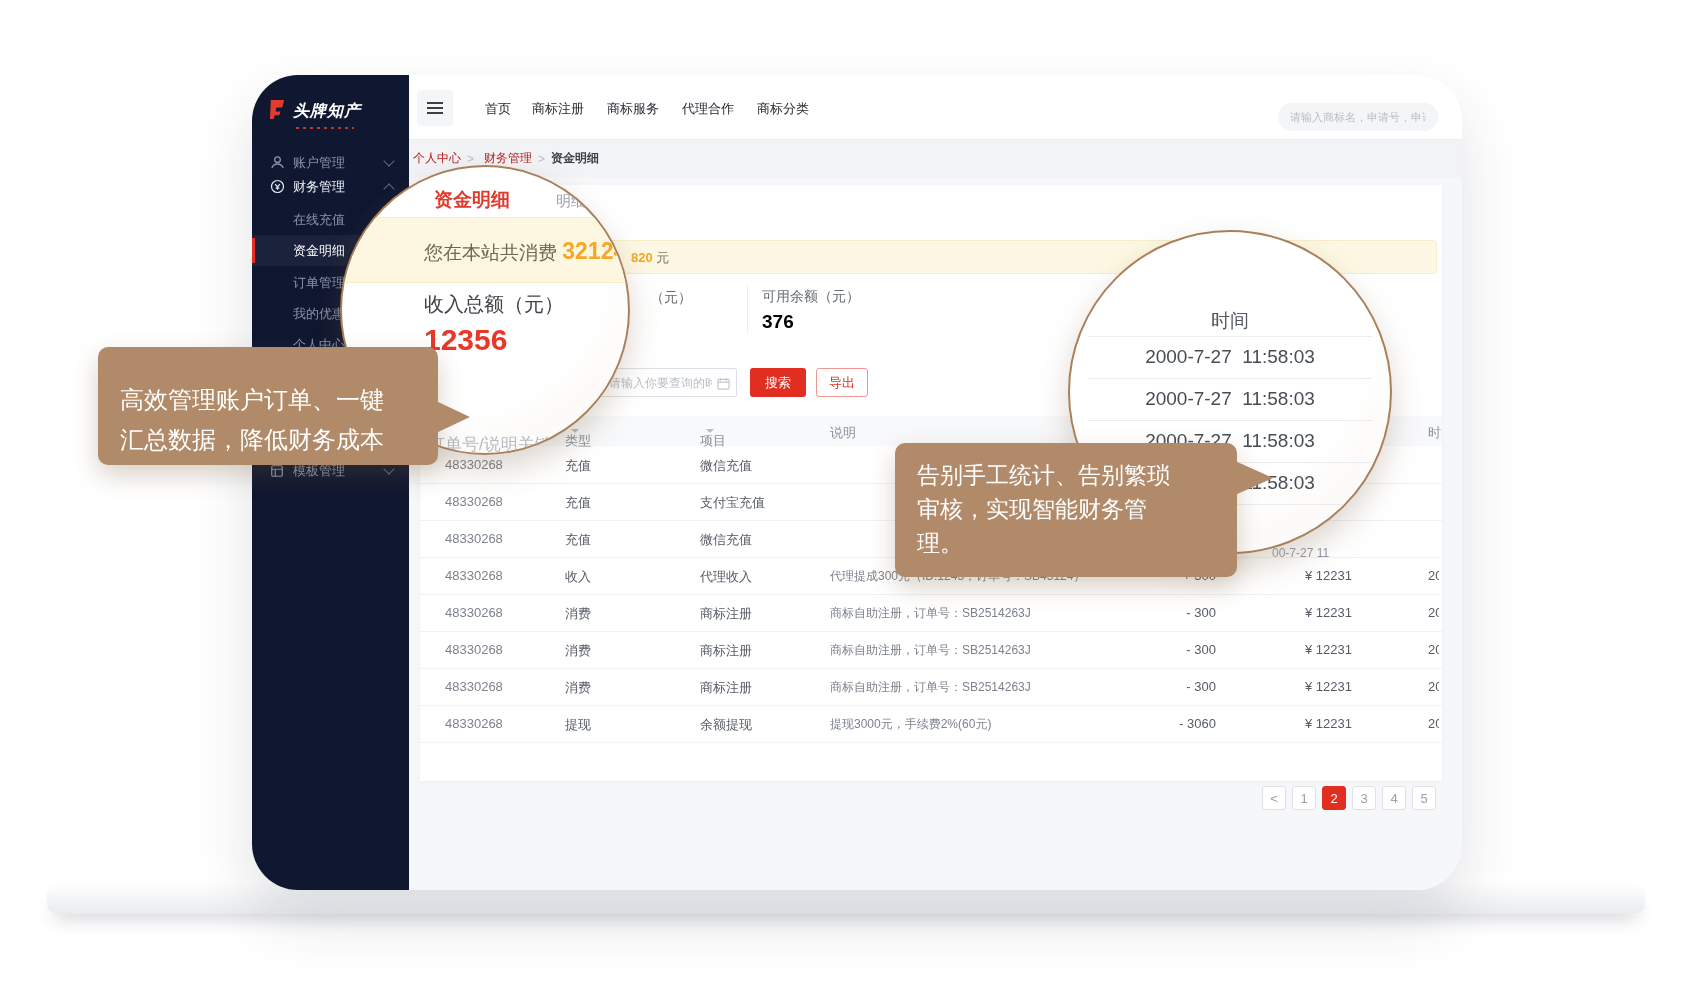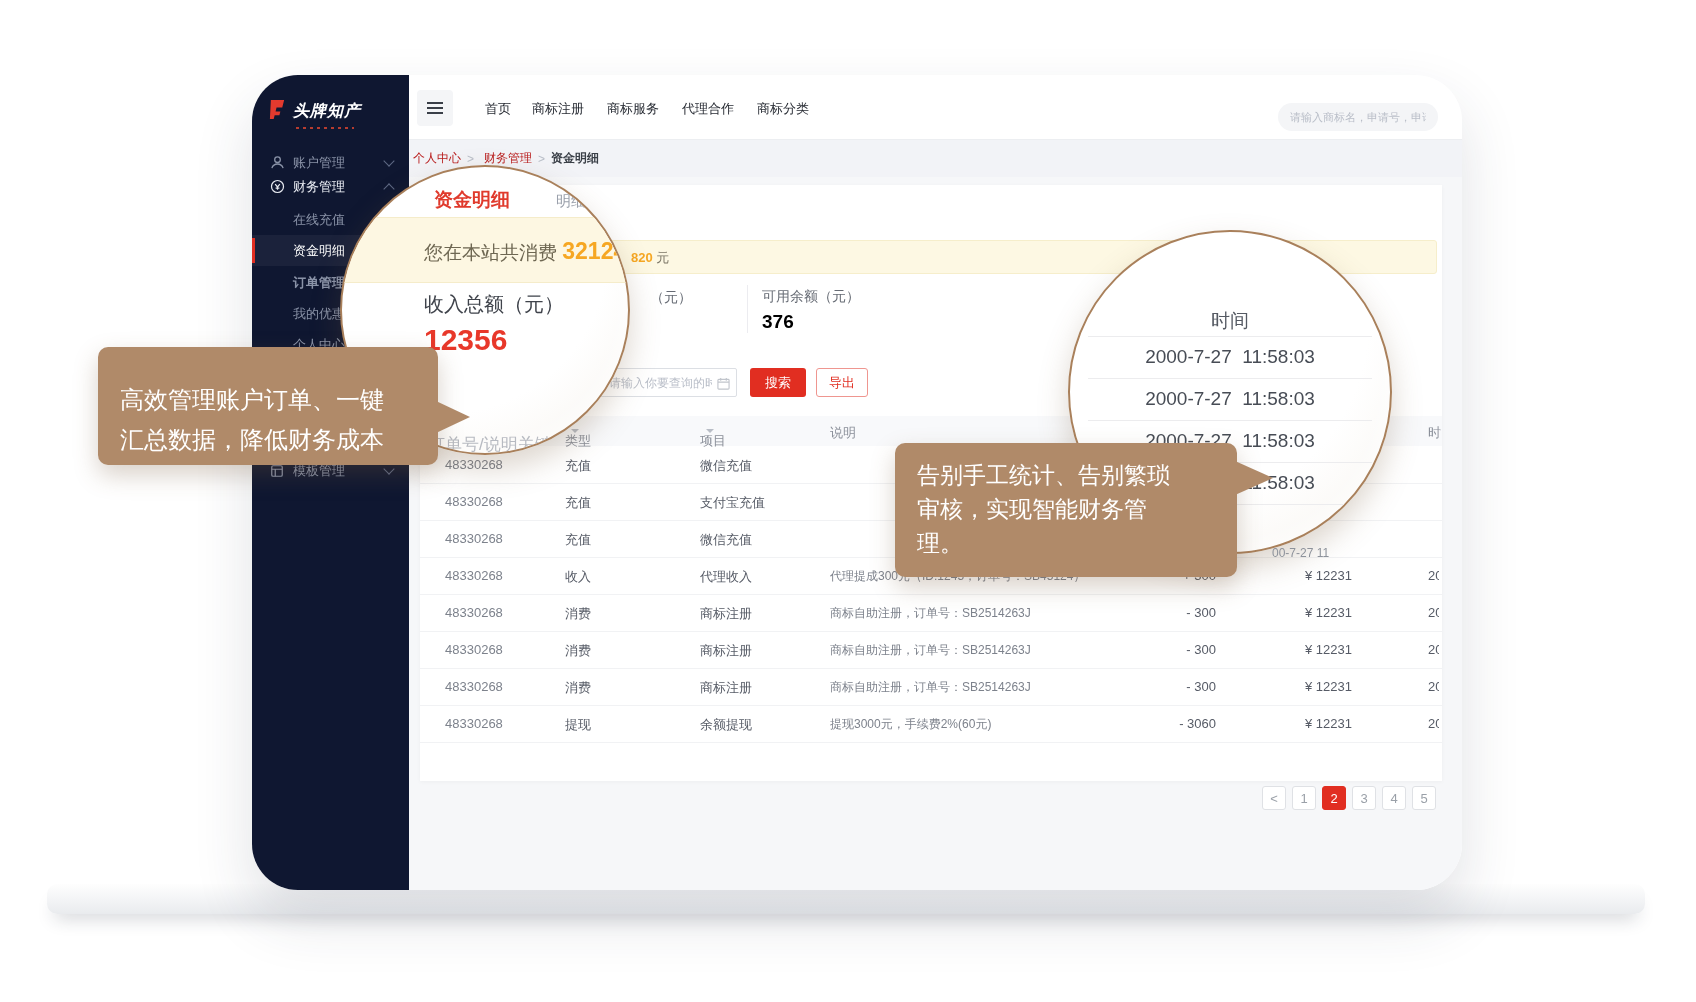--- a/index.html
+++ b/index.html
@@ -156,21 +156,21 @@
         <span class="lbl">财务管理</span>
         <span class="chev up"></span>
       </div>
 
       <div class="side-sub abs" style="top:129px;">
         <span class="lbl">在线充值</span>
       </div>
       <div class="side-sub active abs" style="top:160px;">
         <span class="lbl">资金明细</span>
       </div>
-      <div class="side-sub abs" style="top:192px;font-weight:bold;">
+      <div class="side-sub abs" style="top:192px;">
         <span class="lbl">订单管理</span>
       </div>
       <div class="side-sub abs" style="top:223px;">
         <span class="lbl">我的优惠券</span>
       </div>
       <div class="side-sub abs" style="top:254px;">
         <span class="lbl">个人中心</span>
       </div>
 
       <div class="side-item abs" style="top:380px;">

